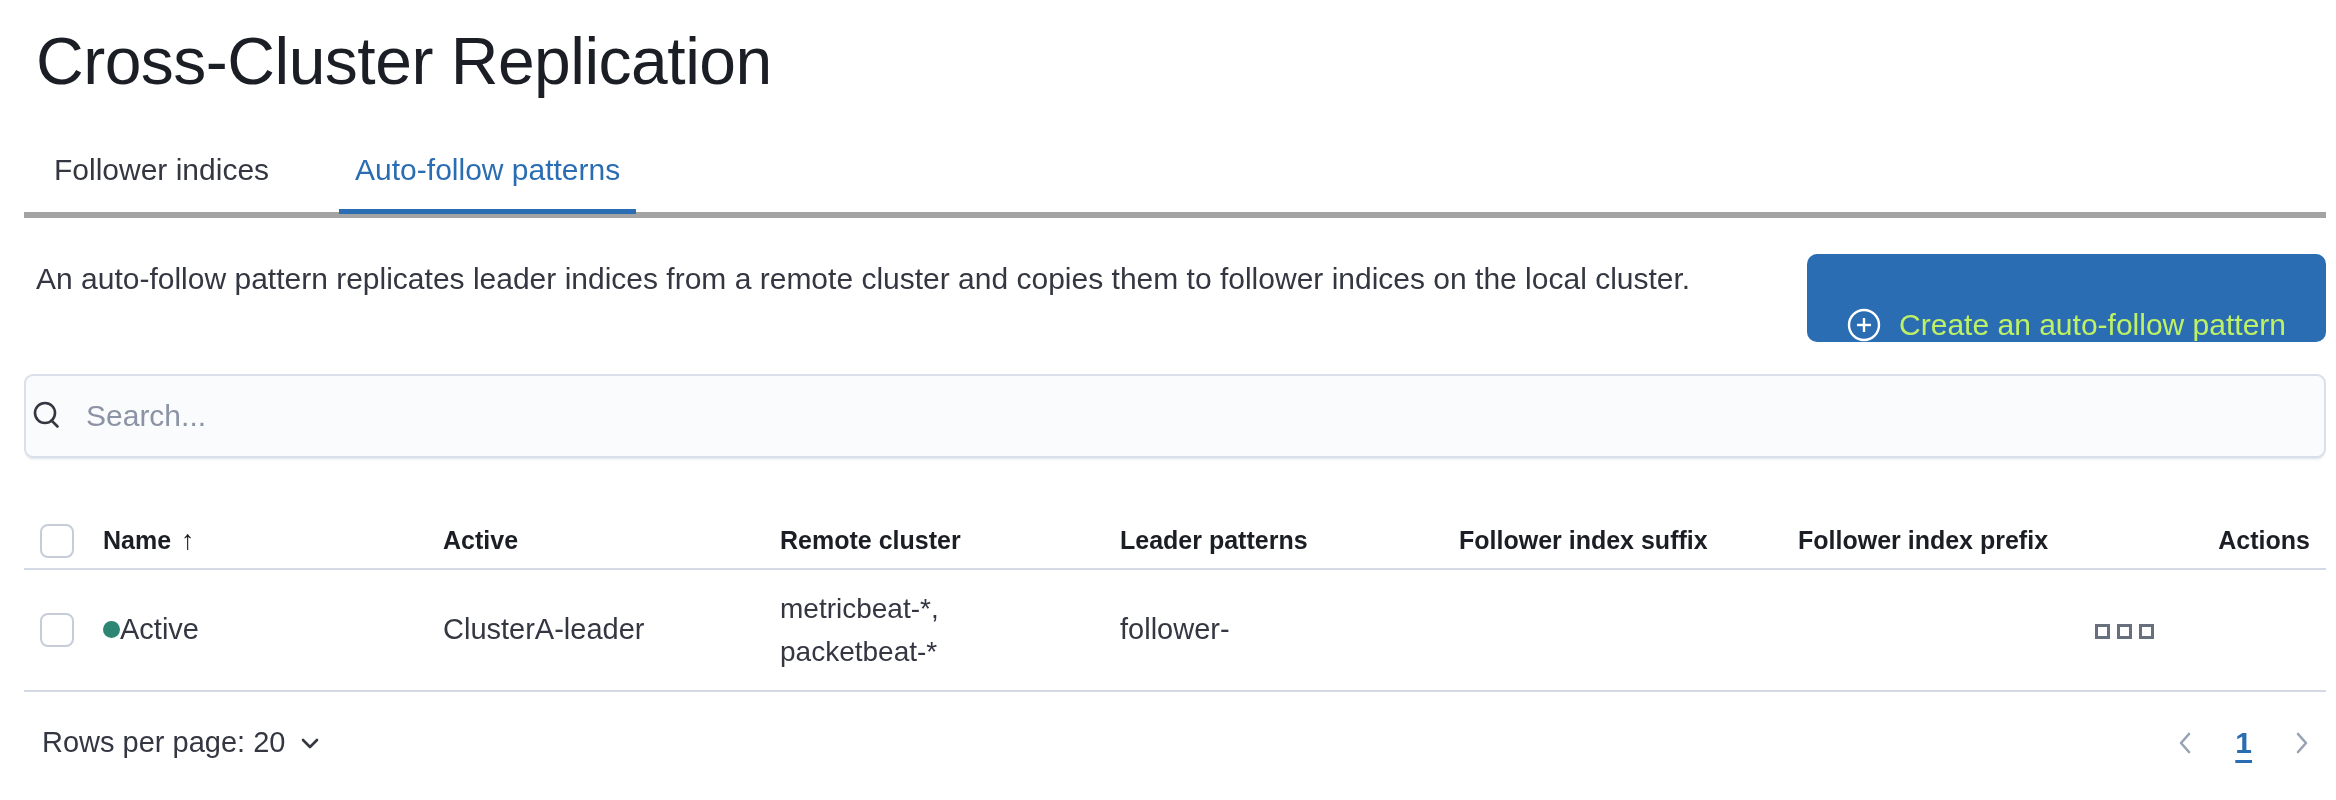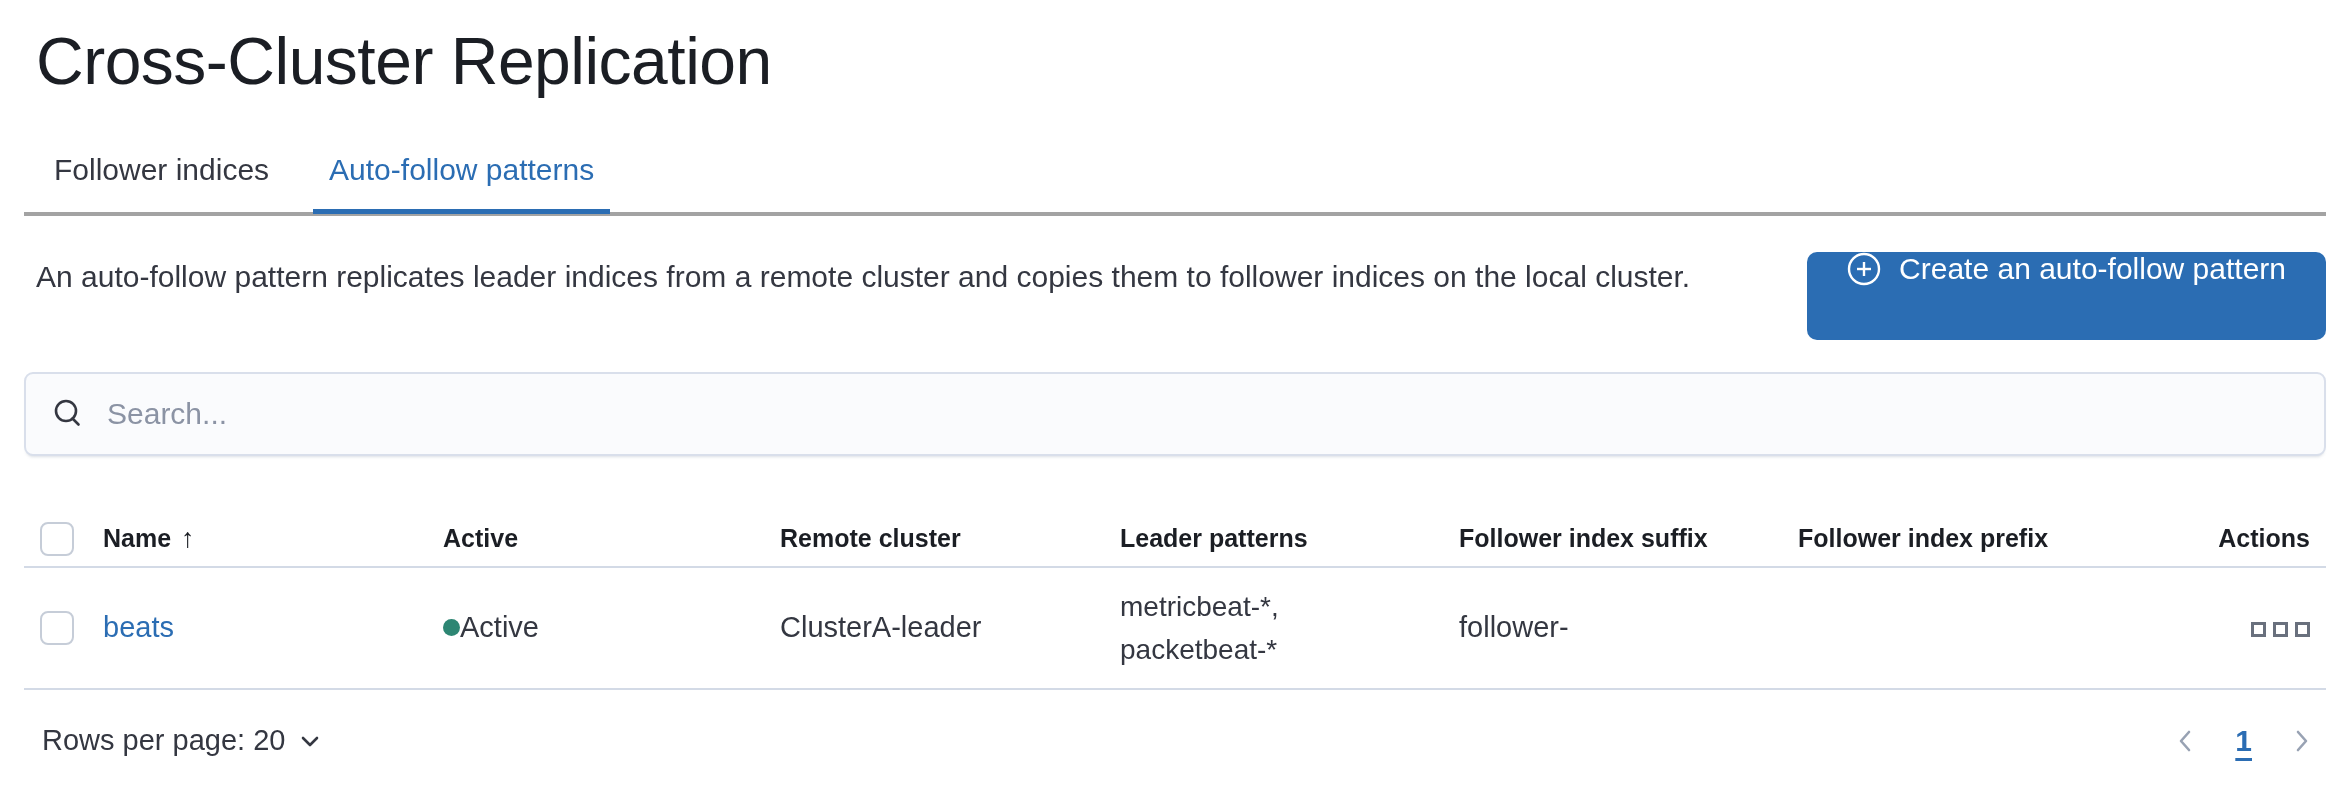--- a/index.html
+++ b/index.html
@@ -14,23 +14,24 @@
   
   .page-title {
     margin: 6px 24px 0 36px;
     font-size: 66px; font-weight: 400; letter-spacing: -0.5px;
     color: #1b1e24; line-height: 1.25;
   }
 
   
   .tabs {
     margin: 44px 10px 0 24px;
-    border-bottom: 4px solid #a3a3a3;
+    border-bottom: 6px solid #a3a3a3;
     display: flex; align-items: flex-start;
     padding-left: 14px;
+    gap: 26px;
   }
   .tab {
     font-size: 30px; line-height: 30px;
     padding: 8px 16px 24px 16px;
     margin-bottom: -2px;
     color: #343741; cursor: pointer;
     border-bottom: 5px solid transparent;
     white-space: nowrap;
   }
   .tab + .tab { margin-left: 28px; }
@@ -42,36 +43,36 @@
     display: flex; justify-content: space-between; align-items: flex-start;
   }
   .description {
     max-width: 1700px;
     font-size: 30px; line-height: 50px; color: #343741; text-align: center;
   }
   .create-btn {
     flex-shrink: 0;
     margin-top: 0;
     height: 88px; border: none; border-radius: 10px;
-    background: #2b6db3; color: #ffffff;
+    background: #2b6db3; color: #bef264;
     font-family: inherit; font-size: 30px;
-    display: inline-flex; align-items: flex-start; gap: 18px;
+    display: inline-flex; align-items: flex-end; gap: 18px;
     padding: 0 40px; cursor: pointer; margin-right: 0;
   }
   .create-btn svg { display: block; }
 
   
   .search-bar {
     margin: 32px 10px 0 24px;
     height: 84px; border-radius: 9px;
     background: #fafbfd;
     border: 2px solid #d9dfeb;
     box-shadow: 0 3px 3px -2px rgba(152,162,179,0.35);
     display: flex; align-items: center;
-    padding: 0 25px;
+    padding: 0 4px;
   }
   .search-bar svg { flex-shrink: 0; display: block; }
   .search-input {
     flex: 1; margin-left: 22px;
     border: none; outline: none; background: transparent;
     font-family: inherit; font-size: 30px; color: #343741;
   }
   .search-input::placeholder { color: #8b93a4; }
 
   
@@ -177,23 +178,20 @@
       <div>Remote cluster</div>
       <div>Leader patterns</div>
       <div>Follower index suffix</div>
       <div>Follower index prefix</div>
       <div class="th-actions">Actions</div>
     </div>
 
     <div class="t-row t-body-row">
       <div class="cell-check">
         <div class="checkbox"></div>
-      </div>
-      <div>
-        <a class="link">beats</a>
       </div>
       <div class="status-cell">
         <span class="health-dot"></span>
         <span>Active</span>
       </div>
       <div>ClusterA-leader</div>
       <div class="patterns-cell">
         <div>metricbeat-*,</div>
         <div>packetbeat-*</div>
       </div>

